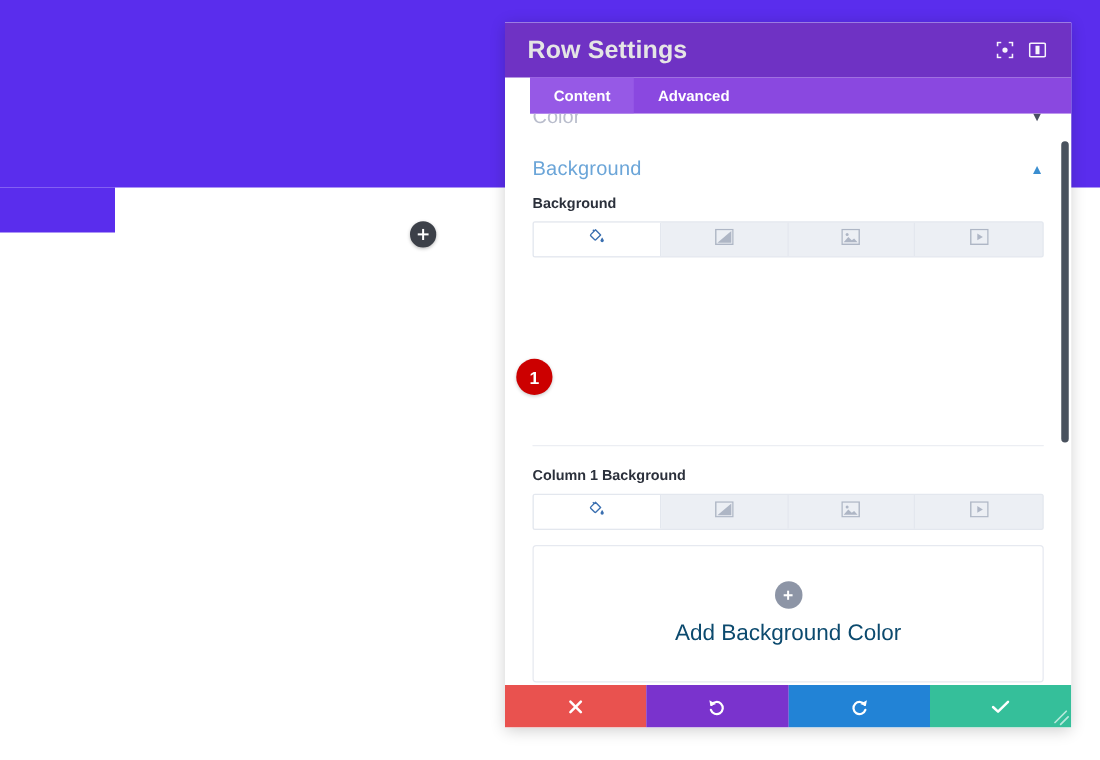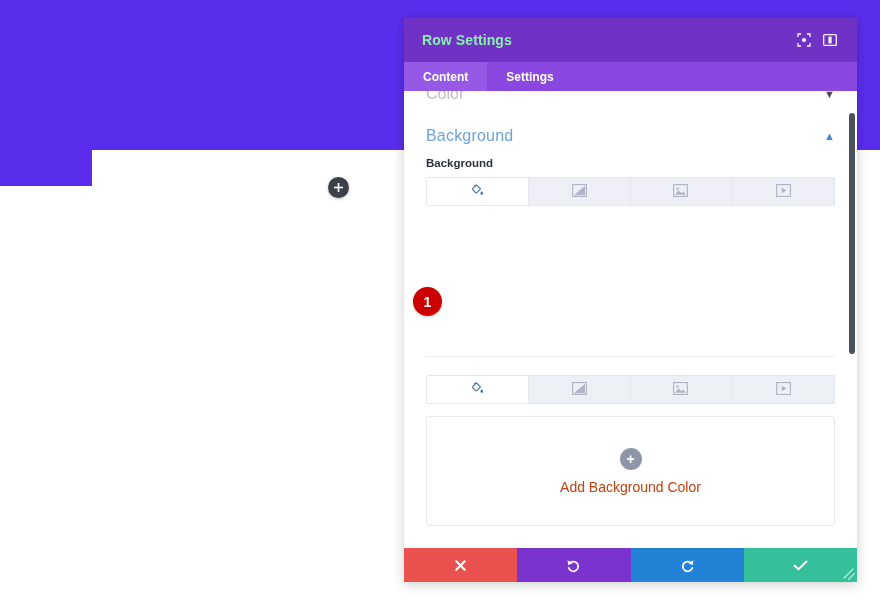--- a/index.html
+++ b/index.html
@@ -55,38 +55,39 @@
   
   .modal-header {
     height: 44px;
     background: #6f32c4;
     display: flex;
     align-items: center;
     padding: 0 14px 0 18px;
     flex: 0 0 auto;
   }
   .modal-title {
-    color: #86efac;
-    font-size: 14px;
+    color: #e5e5e5;
+    font-size: 20px;
     font-weight: bold;
     letter-spacing: .1px;
     flex: 1 1 auto;
   }
   .header-icon {
     width: 26px; height: 26px;
     display: flex; align-items: center; justify-content: center;
     opacity: .95;
   }
 
   
   .modal-tabs {
     height: 29px;
     background: #8a48e0;
     display: flex;
     flex: 0 0 auto;
+    margin-left: 20px;
   }
   .modal-tab {
     padding: 0 19px;
     height: 29px;
     display: flex; align-items: center;
     color: #ffffff;
     font-size: 12px;
     font-weight: bold;
     white-space: nowrap;
   }
@@ -177,22 +178,22 @@
     width: 22px; height: 22px;
     border-radius: 50%;
     background: #8d95a6;
     display: flex; align-items: center; justify-content: center;
     color: #ffffff;
     font-size: 14px;
     line-height: 1;
     font-weight: bold;
   }
   .dropzone-label {
-    color: #c2410c;
-    font-size: 14px;
+    color: #0c4a6e;
+    font-size: 18px;
   }
 
   
   .badge-one {
     position: absolute;
     left: 9px; top: 196px;
     width: 29px; height: 29px;
     border-radius: 50%;
     background: #cc0000;
     color: #ffffff;
@@ -272,21 +273,21 @@
     <div class="header-icon">
       <svg width="14" height="14" viewBox="0 0 14 14">
         <rect x="0.7" y="1.6" width="12.6" height="10.8" rx="1" fill="none" stroke="#ffffff" stroke-width="1.3"></rect>
         <rect x="5.4" y="3.6" width="3.2" height="6.8" fill="#ffffff"></rect>
       </svg>
     </div>
   </div>
 
   <div class="modal-tabs">
     <div class="modal-tab active">Content</div>
-    <div class="modal-tab">Settings</div>
+    <div class="modal-tab">Advanced</div>
   </div>
 
   <div class="modal-body">
     <div class="scroll-inner">
 
       <div class="section-collapsed">
         <span>Color</span>
         <span class="chev-grey">▼</span>
       </div>
 
@@ -334,20 +335,21 @@
             </svg>
           </span>
         </div>
       </div>
 
       <div class="empty-region"></div>
 
       <div class="divider"></div>
 
       <div style="height:18px"></div>
+      <div class="field-label">Column 1 Background</div>
 
       <div class="bg-type-row">
         <div class="bg-type-btn active">
           <span>
             <svg width="14" height="14" viewBox="0 0 16 16">
               <g fill="none" stroke="#3a6fb0" stroke-width="1.25" stroke-linejoin="round">
                 <path d="M7.3 2.1 3.1 6.3a1 1 0 0 0 0 1.4l3.3 3.3a1 1 0 0 0 1.4 0l4.2-4.2z"></path>
                 <path d="M6.1 3.3 4.9 2.1"></path>
               </g>
               <path d="M13.4 9.1s1.5 1.9 1.5 2.8a1.5 1.5 0 0 1-3 0c0-.9 1.5-2.8 1.5-2.8z" fill="#3a6fb0"></path>

